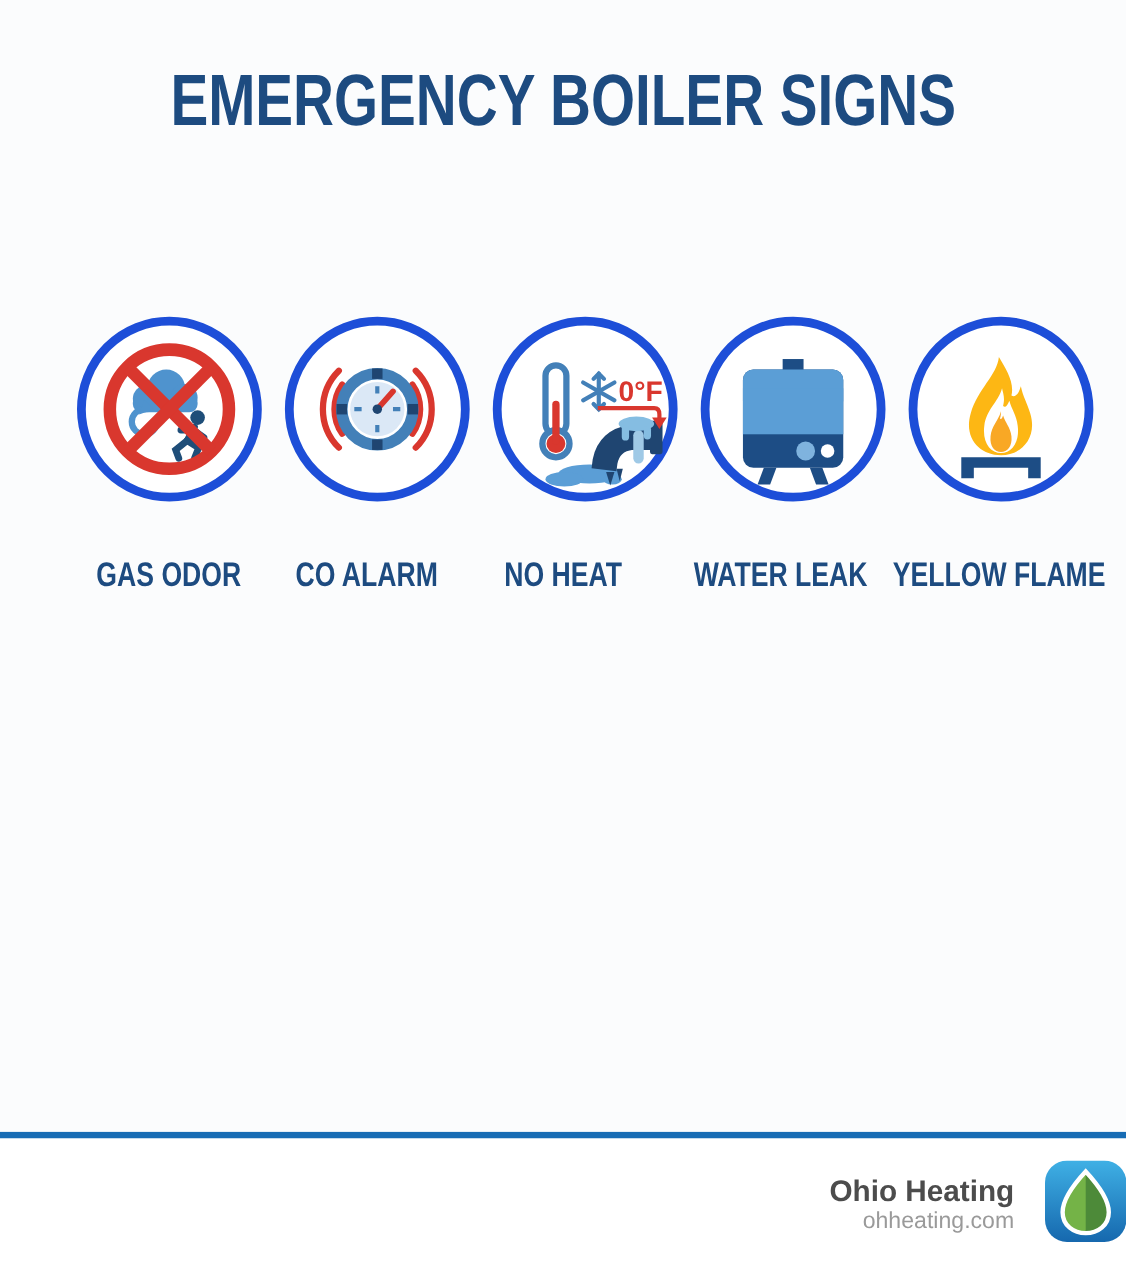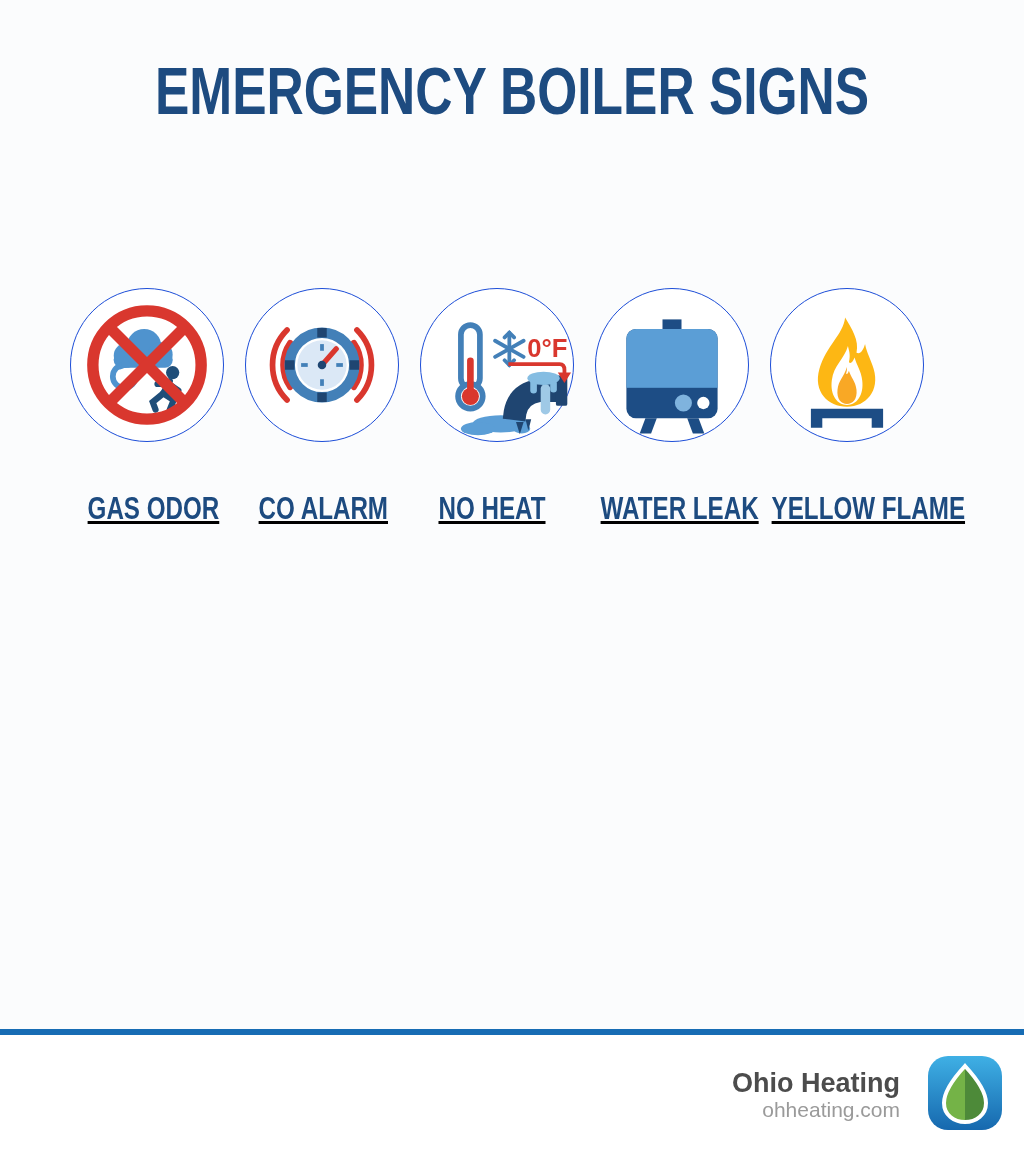--- a/index.html
+++ b/index.html
@@ -20,40 +20,40 @@
     transform-origin:center;
     letter-spacing:0px;
     white-space:nowrap;
   }
   .icons-row{
     width:884px;margin:164px auto 0 auto;
     display:flex;gap:21px;
   }
   .sign-circle{
     width:152px;height:152px;border-radius:50%;
-    background:#ffffff;border:1px solid #1d4ed8;
+    background:#ffffff;border:8px solid #1d4ed8;
     display:flex;align-items:center;justify-content:center;
     box-sizing:content-box;
   }
   .sign-circle svg{display:block;}
   .labels-row{
     width:884px;margin:49px auto 2px auto;
-    display:flex;gap:11px;text-decoration:underline;
+    display:flex;gap:21px;
   }
   .sign-label{
     width:160px;text-align:center;
     font-size:31px;font-weight:bold;color:#1d4b80;
     white-space:nowrap;overflow:visible;
     transform:scaleX(0.78);transform-origin:center;
   }
   .divider{height:6px;background:#176cb4;flex:0 0 auto;}
   .footer{
     height:119px;background:#ffffff;flex:0 0 auto;
     display:flex;align-items:center;justify-content:flex-end;
-    padding-right:22px;gap:28px;
+    gap:28px;
   }
   .brand-text{text-align:right;}
   .brand-name{font-size:27px;font-weight:bold;color:#4c4c4c;line-height:30px;}
   .brand-site{font-size:21px;color:#9a9a9a;line-height:24px;}
 </style>
 </head>
 <body>
 
 <div class="main">
 

